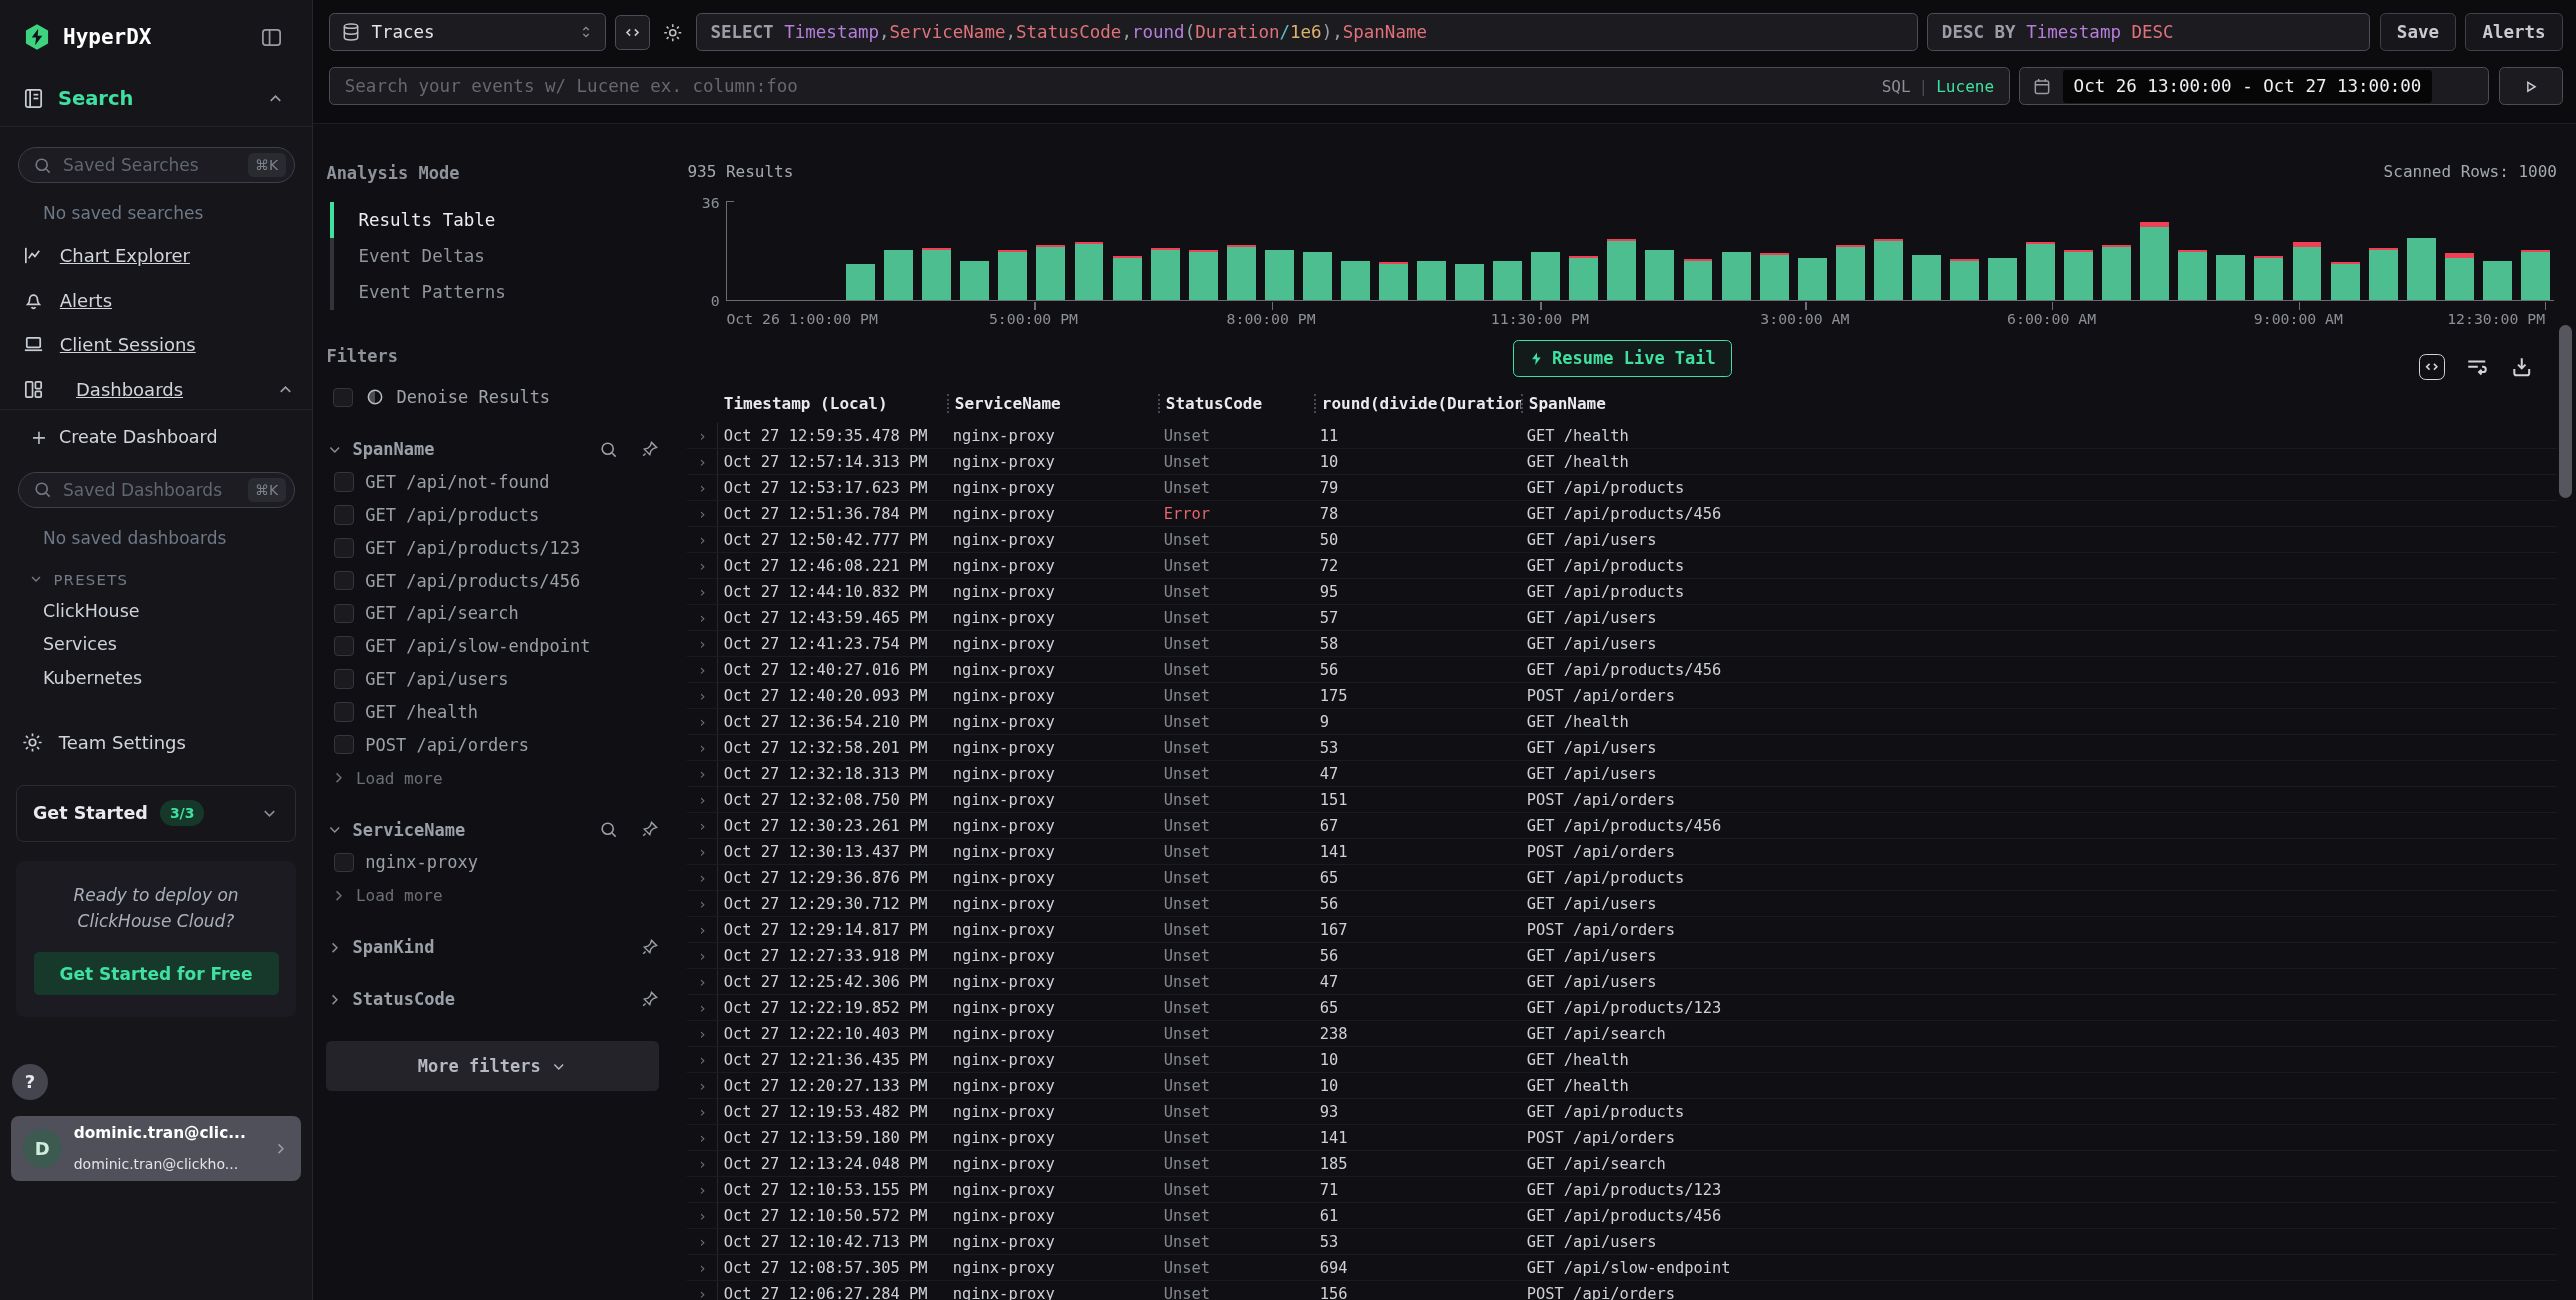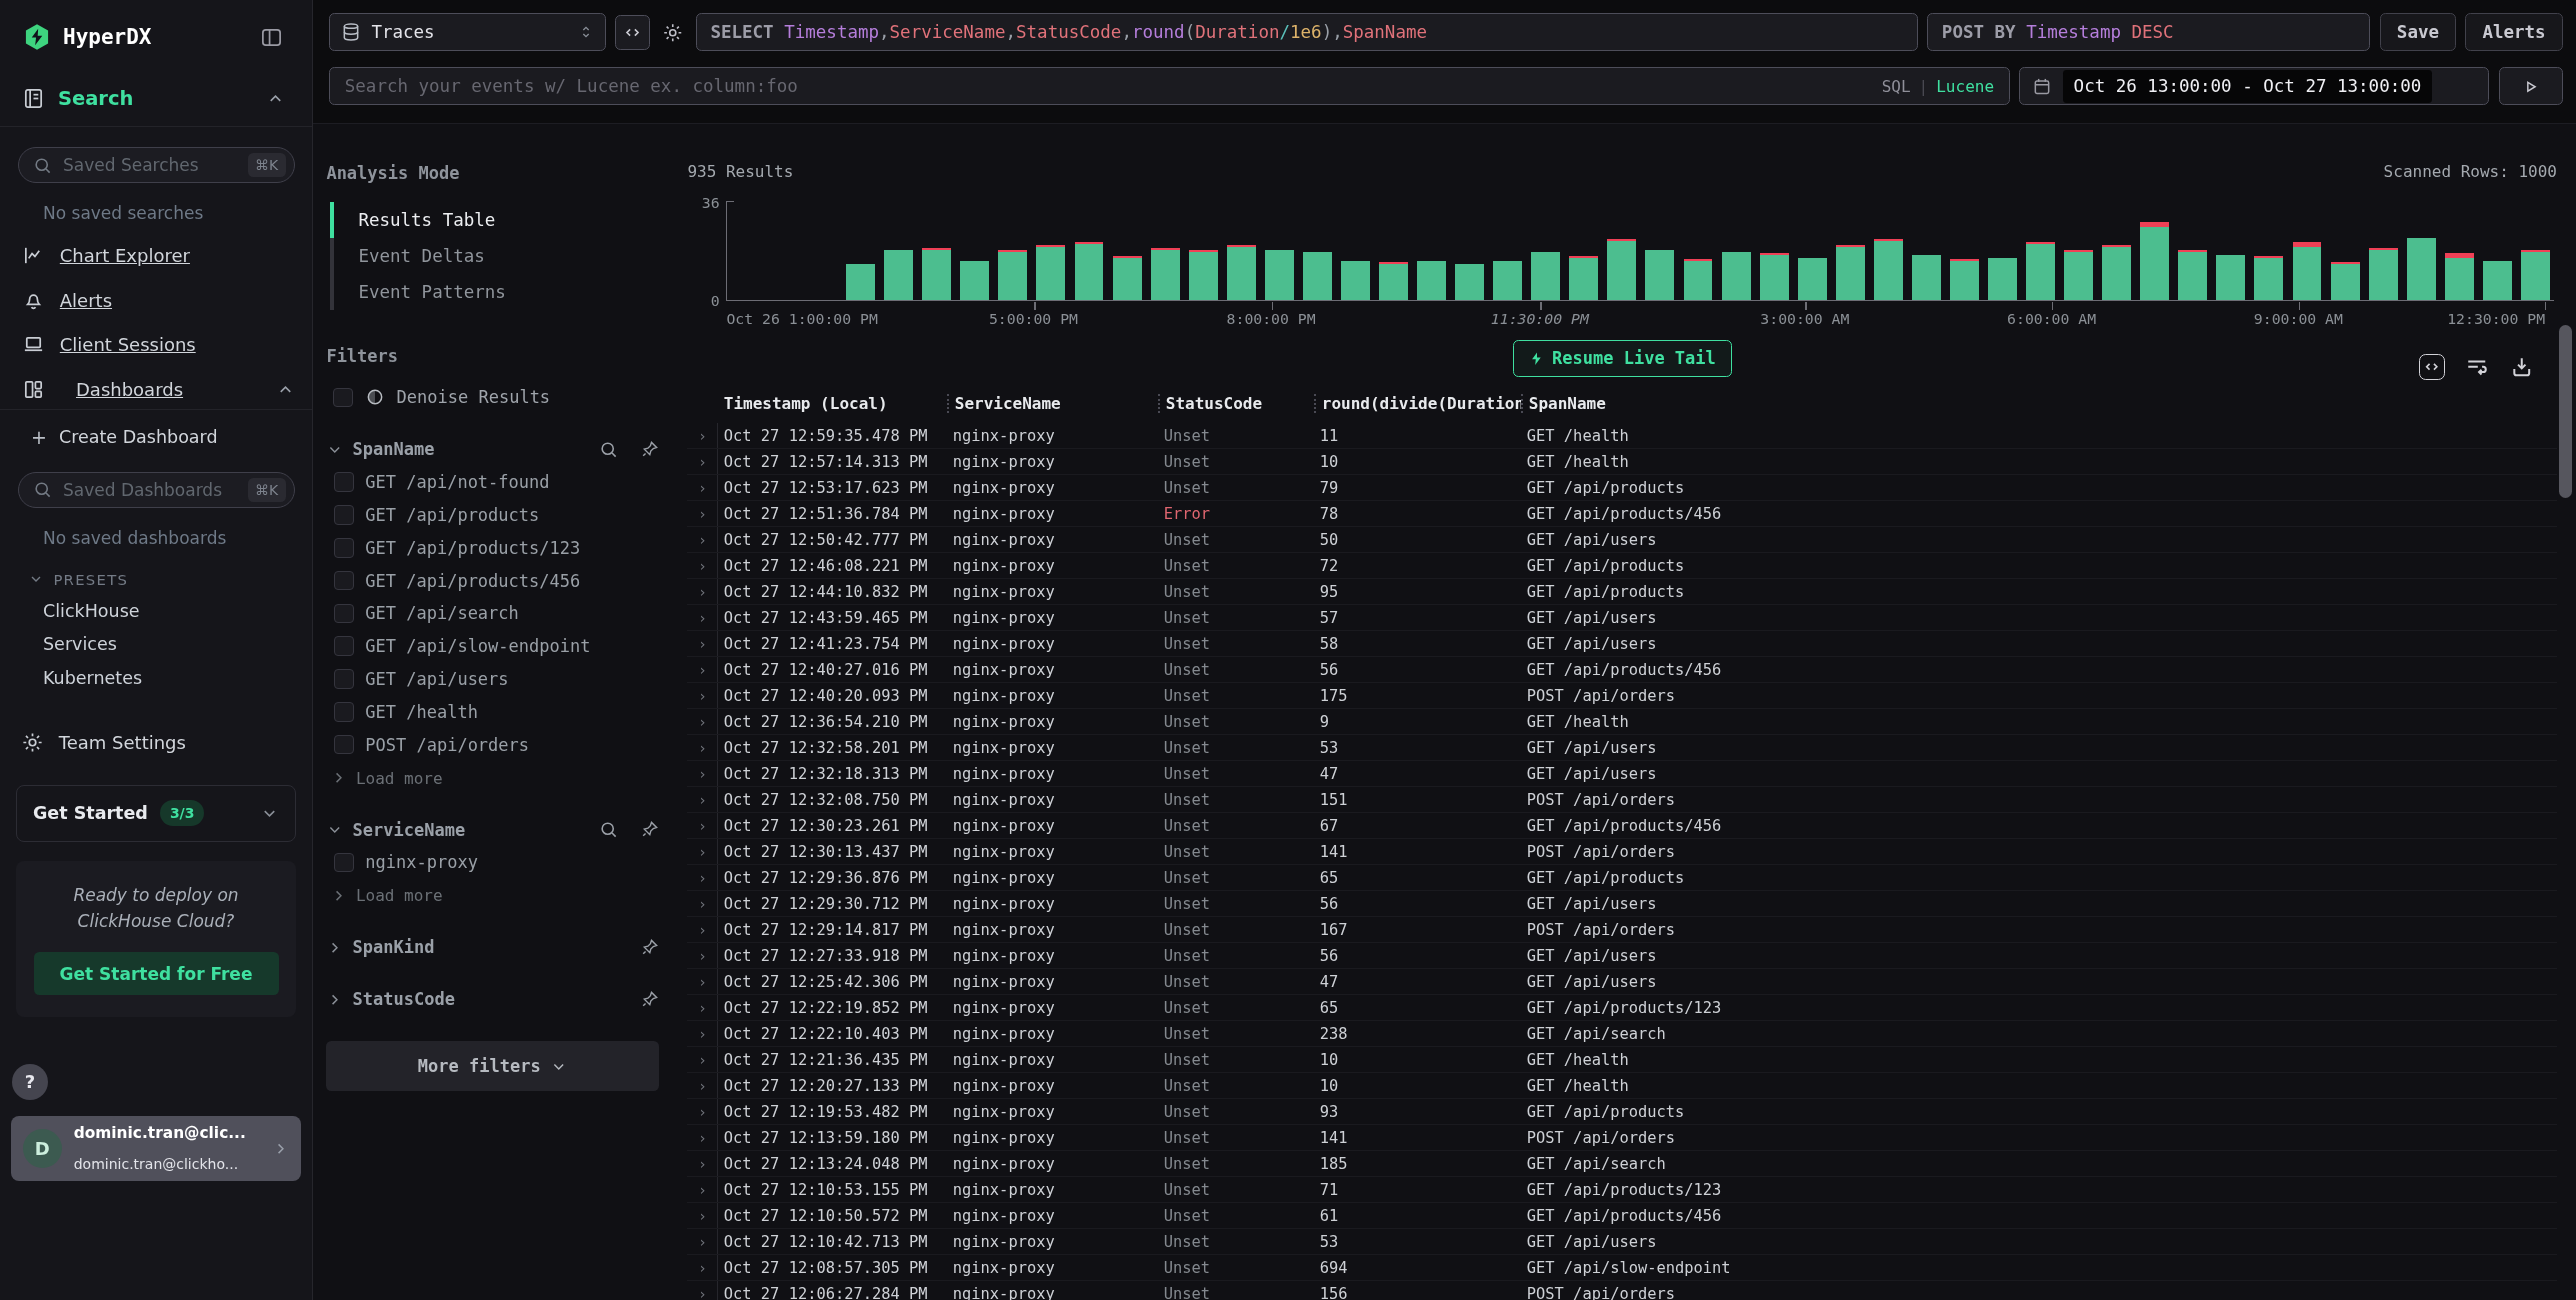--- a/index.html
+++ b/index.html
@@ -325,21 +325,21 @@
         <div class="gear-plain">
           <svg width="21.5" height="21.5" viewBox="0 0 24 24" fill="none" stroke="currentColor" stroke-width="1.8">
               <circle cx="12" cy="12" r="3.4"></circle>
               <path d="M12 2.5v3M12 18.5v3M2.5 12h3M18.5 12h3M5.2 5.2l2.1 2.1M16.7 16.7l2.1 2.1M18.8 5.2l-2.1 2.1M7.3 16.7l-2.1 2.1"></path>
             </svg>
         </div>
         <div class="box sql-box">
             <span id="sql-tokens"><span class="tok-kw">SELECT </span><span class="tok-purple">Timestamp</span><span class="tok-p">,</span><span class="tok-red">ServiceName</span><span class="tok-p">,</span><span class="tok-red">StatusCode</span><span class="tok-p">,</span><span class="tok-purple">round</span><span class="tok-p">(</span><span class="tok-red">Duration</span><span class="tok-cyan">/</span><span class="tok-num">1e6</span><span class="tok-p">)</span><span class="tok-p">,</span><span class="tok-red">SpanName</span></span>
           </div>
         <div class="box order-box">
-            <span id="order-tokens"><span class="tok-kw">POST BY </span><span class="tok-purple">Timestamp</span><span class="tok-red"> DESC</span></span>
+            <span id="order-tokens"><span class="tok-kw">DESC BY </span><span class="tok-purple">Timestamp</span><span class="tok-red"> DESC</span></span>
           </div>
         <button class="box txt-btn">Save</button>
         <button class="box txt-btn">Alerts</button>
       </div>
       <div class="tb-row tb-row2">
         <div class="box search-box">
           <span class="ph">Search your events w/ Lucene ex. column:foo</span>
           <span class="lang-sql">SQL</span>
           <span class="lang-sep">|</span>
           <span class="lang-lucene">Lucene</span>
@@ -714,21 +714,21 @@
                 <span class="xtick" style="left: 59%; position: absolute; bottom: -9.4px; height: 8px; width: 1.3px; background: rgb(109, 109, 117);"></span>
                 <span class="xtick" style="left: 72.5%; position: absolute; bottom: -9.4px; height: 8px; width: 1.3px; background: rgb(109, 109, 117);"></span>
                 <span class="xtick" style="left: 86%; position: absolute; bottom: -9.4px; height: 8px; width: 1.3px; background: rgb(109, 109, 117);"></span>
                 <span class="xtick" style="left: 99.5%; position: absolute; bottom: -9.4px; height: 8px; width: 1.3px; background: rgb(109, 109, 117);"></span>
               </div>
           </div>
           <div class="xlabels" id="chart-xlabels">
               <span class="xlabel first" style="left: 0%;">Oct 26 1:00:00 PM</span>
               <span class="xlabel" style="left: 16.8%;">5:00:00 PM</span>
               <span class="xlabel" style="left: 29.8%;">8:00:00 PM</span>
-              <span class="xlabel" style="left: 44.5%; font-style: italic;">11:30:00 PM</span>
+              <span class="xlabel" style="left: 44.5%;">11:30:00 PM</span>
               <span class="xlabel" style="left: 59%;">3:00:00 AM</span>
               <span class="xlabel" style="left: 72.5%;">6:00:00 AM</span>
               <span class="xlabel" style="left: 86%;">9:00:00 AM</span>
               <span class="xlabel last" style="left: 99.5%;">12:30:00 PM</span>
             </div>
         </div>
 
         <div class="livetail-row">
           <div class="livetail-btn">
             <svg width="14.8" height="17.5" viewBox="0 0 24 24">

